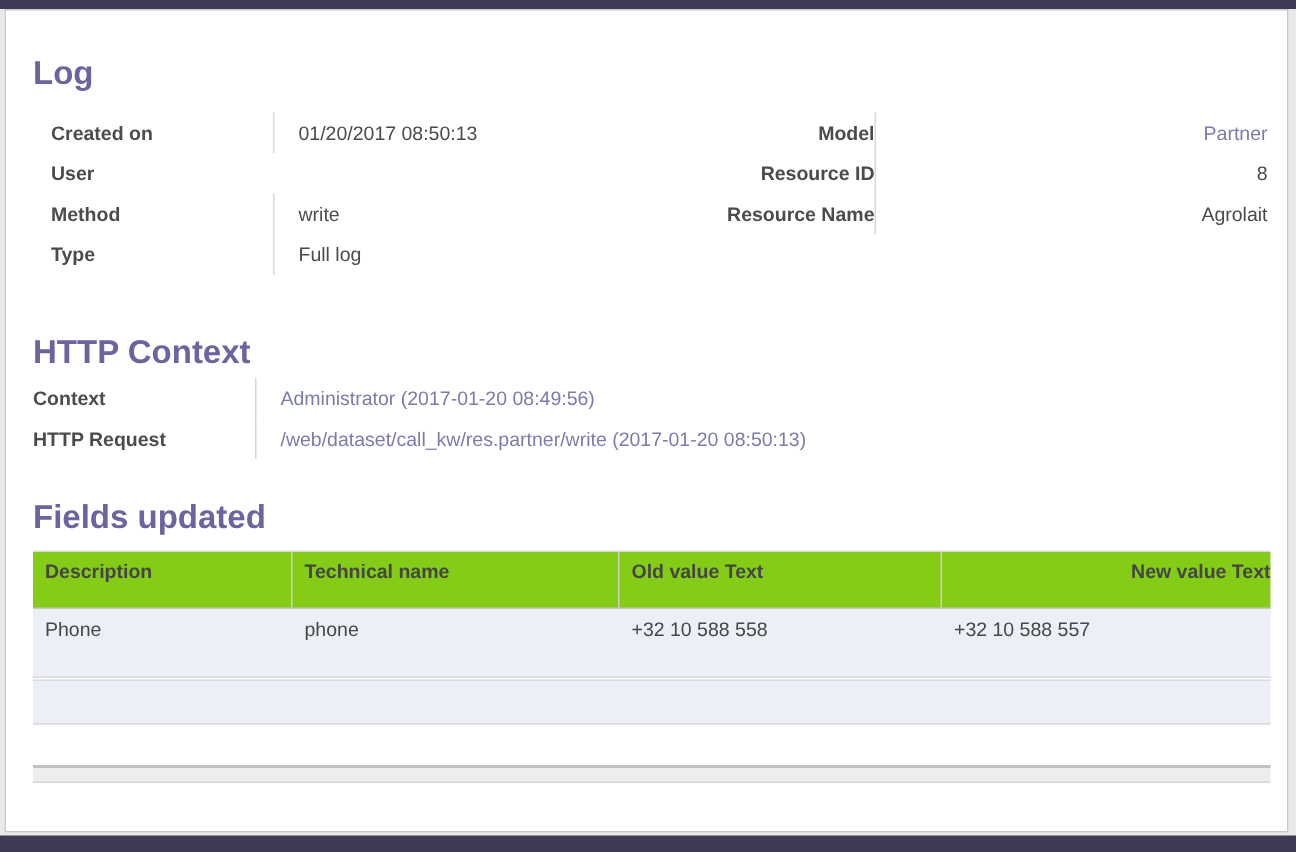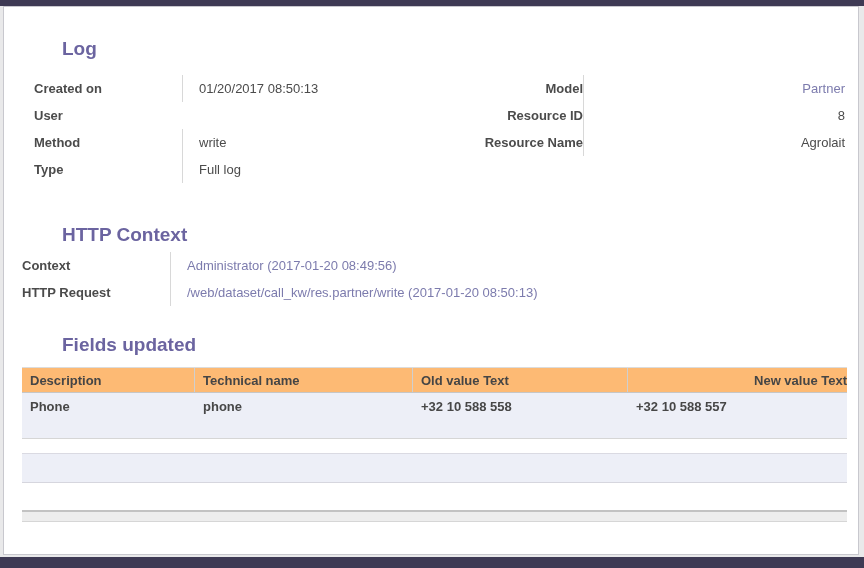--- a/index.html
+++ b/index.html
@@ -32,26 +32,25 @@
   }
   .panel {
     left: 3px; top: 6px; width: 856px; height: 549px;
     background: #ffffff;
     border: 1px solid #c8c8ce;
     box-sizing: border-box;
   }
 
   
   .section-title {
-    font-size: 19px;
+    font-size: 22px;
     font-weight: bold;
     color: var(--heading);
     line-height: 22px;
     white-space: nowrap;
-    margin-left: 40px;
   }
   #title-log   { left: 22px; top: 38px; }
   #title-http  { left: 22px; top: 224px; }
   #title-fields{ left: 22px; top: 334px; }
 
   
   .fgroup { display: block; }
   .frow {
     display: grid;
     height: 27px;
@@ -82,23 +81,23 @@
   }
 
   
   .list-table {
     left: 22px; top: 367px; width: 825px;
     border-top: 1px solid #dcdcdc;
   }
   .lt-header {
     display: grid;
     grid-template-columns: 173px 218px 215px 219px;
-    height: 25px;
+    height: 38px;
     line-height: 26px;
-    background: #fdba74;
+    background: #84cc16;
     border-bottom: 1px solid #c6c6c6;
     box-sizing: border-box;
   }
   .lt-header .hcell {
     font-weight: bold;
     color: #454545;
     padding-left: 8px;
     border-right: 1px solid #cfcfcf;
     box-sizing: border-box;
     white-space: nowrap;
@@ -107,21 +106,20 @@
   .lt-header .hcell:last-child { border-right: none; text-align: right; }
   .lt-row {
     display: grid;
     grid-template-columns: 173px 218px 215px 219px;
     height: 46px;
     line-height: 28px;
     background: #edeff7;
     border-bottom: 1px solid #d6d6d6;
     box-sizing: border-box;
     cursor: pointer;
-    font-weight: bold;
   }
   .lt-row .cell {
     padding-left: 8px;
     white-space: nowrap;
     overflow: hidden;
     color: #474747;
   }
 
   
   .empty-list {

